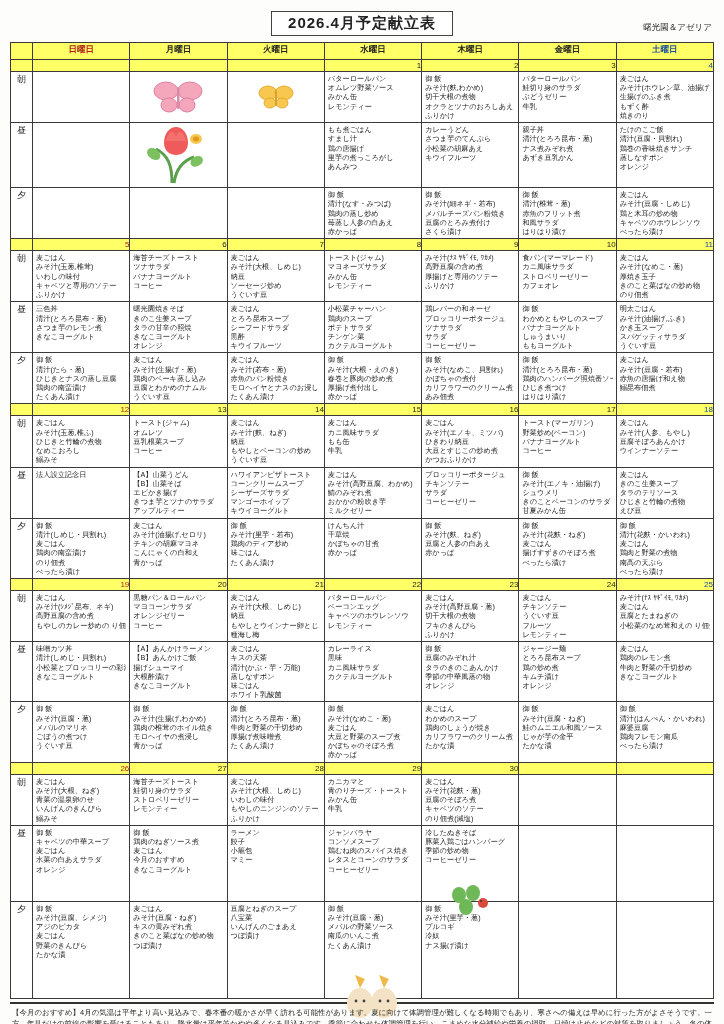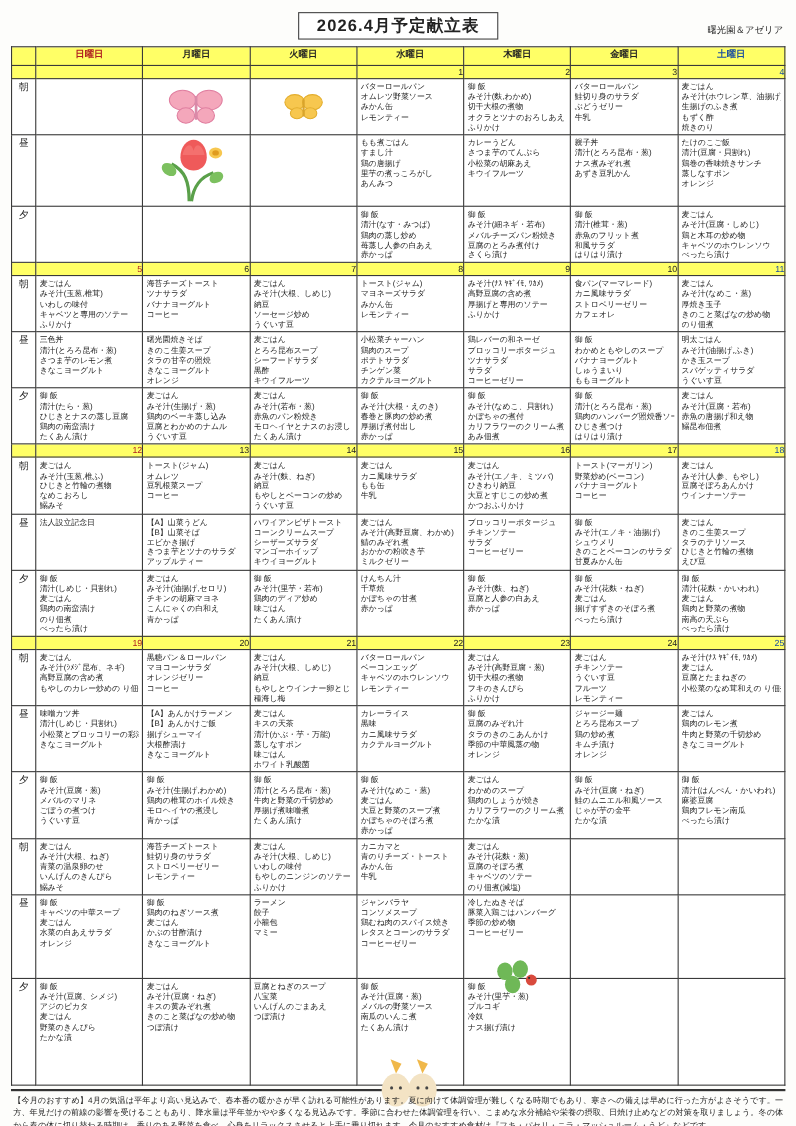--- a/index.html
+++ b/index.html
@@ -690,20 +690,30 @@
             <div class="ln">たかな漬</div>
           </td>
           <td class="cell">
             <div class="ln hd">御 飯</div>
             <div class="ln">清汁(はんぺん・かいわれ)</div>
             <div class="ln">麻婆豆腐</div>
             <div class="ln">鶏肉フレモン南瓜</div>
             <div class="ln">べったら漬け</div>
           </td>
         </tr>
+        <tr class="numrow">
+          <td class="daynum"></td>
+          <td class="daynum sun">26</td>
+          <td class="daynum">27</td>
+          <td class="daynum">28</td>
+          <td class="daynum">29</td>
+          <td class="daynum">30</td>
+          <td class="daynum"></td>
+          <td class="daynum sat"></td>
+        </tr>
         <tr>
           <td class="rowlab">朝</td>
           <td class="cell">
             <div class="ln hd">麦ごはん</div>
             <div class="ln">みそ汁(大根、ねぎ)</div>
             <div class="ln">青菜の温泉卵のせ</div>
             <div class="ln">いんげんのきんぴら</div>
             <div class="ln">鰯みそ</div>
           </td>
           <td class="cell">
@@ -741,21 +751,21 @@
             <div class="ln hd">御 飯</div>
             <div class="ln">キャベツの中華スープ</div>
             <div class="ln">麦ごはん</div>
             <div class="ln">水菜の白あえサラダ</div>
             <div class="ln">オレンジ</div>
           </td>
           <td class="cell">
             <div class="ln hd">御 飯</div>
             <div class="ln">鶏肉のねぎソース煮</div>
             <div class="ln">麦ごはん</div>
-            <div class="ln">かぶの甘酢漬け</div>
+            <div class="ln">今月のおすすめ</div>
             <div class="ln">きなこヨーグルト</div>
           </td>
           <td class="cell">
             <div class="ln">ラーメン</div>
             <div class="ln">餃子</div>
             <div class="ln">小籠包</div>
             <div class="ln">マミー</div>
           </td>
           <td class="cell">
             <div class="ln">ジャンバラヤ</div>

